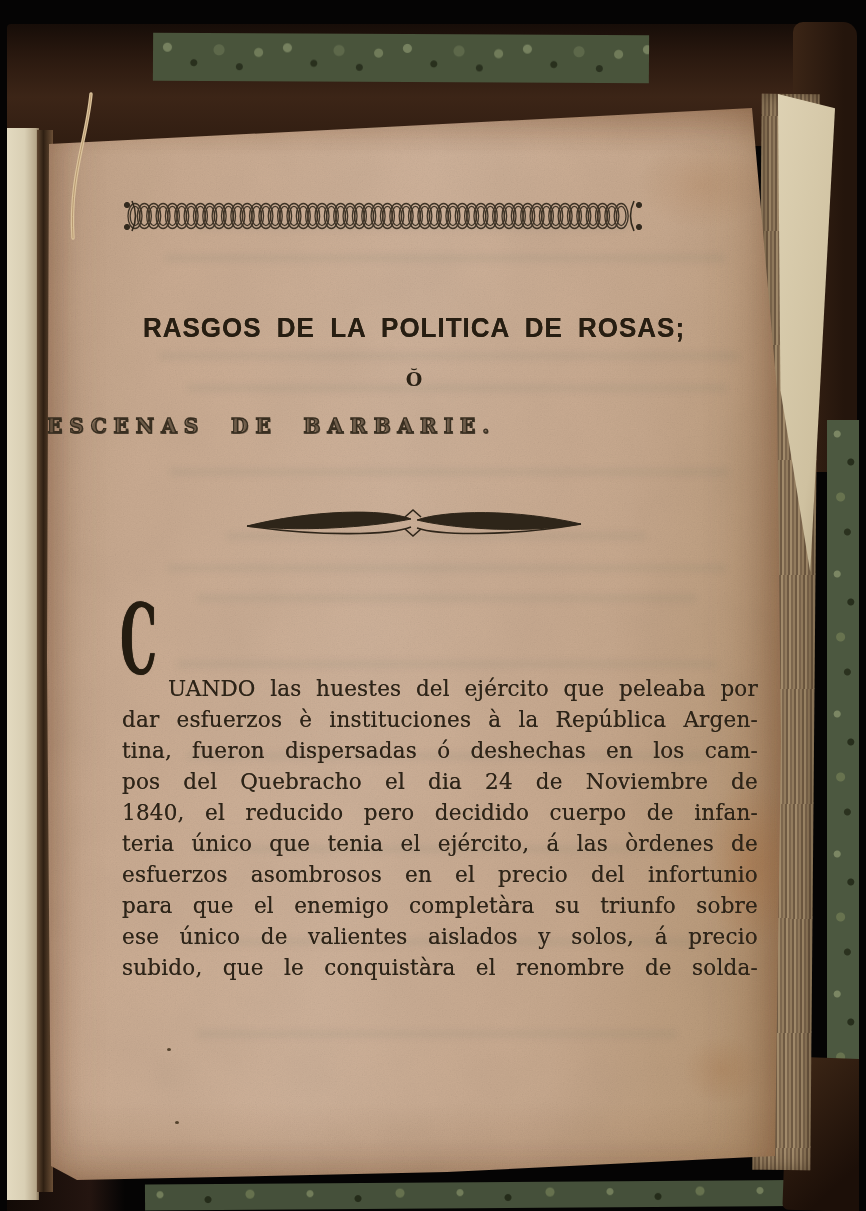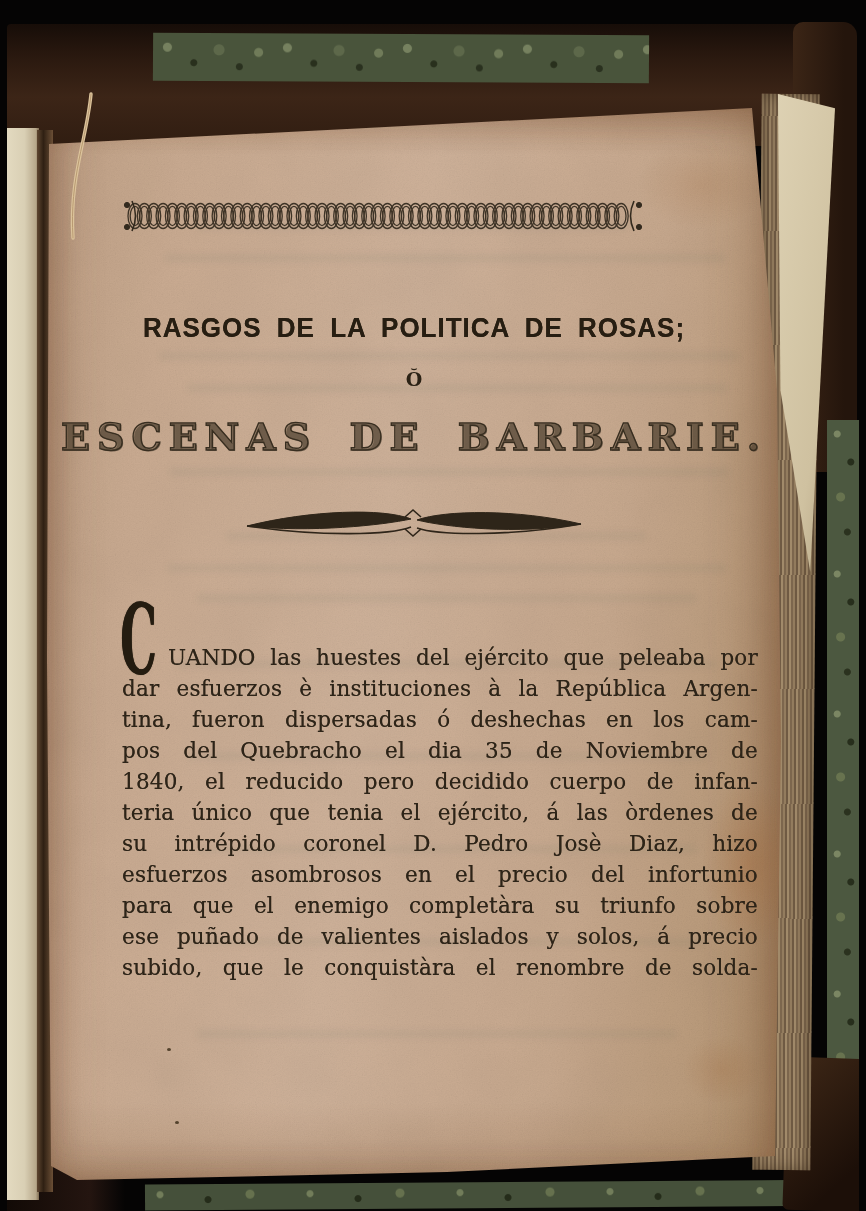--- a/index.html
+++ b/index.html
@@ -72,30 +72,30 @@
   .speck{position:absolute;width:4px;height:3px;border-radius:50%;background:#53422c;}
 
   
   .chain{left:76px;top:96px;width:520px;height:40px;}
   .title1{left:0;top:212px;width:100%;text-align:center;
     font-family:"Liberation Sans",sans-serif;font-weight:bold;font-size:26px;
     letter-spacing:1px;word-spacing:7px;color:#271e12;
     transform:scaleY(1.08);text-shadow:0 0 .6px #271e12;}
   .conj{left:0;top:268px;width:100%;text-align:center;
     font-family:"DejaVu Serif",serif;font-weight:bold;font-size:19px;color:#2b2215;}
-  .title2{left:0;top:314px;width:100%;text-align:center;
-    font-family:"DejaVu Serif",serif;font-weight:bold;font-size:38px;
+  .title2{left:0;top:314px;width:100%;text-align:left;
+    font-family:"DejaVu Serif",serif;font-weight:bold;font-size:20px;
     letter-spacing:7px;word-spacing:12px;color:rgba(95,78,58,.35);
     -webkit-text-stroke:1.4px #382e20;text-shadow:1px 1px 0 rgba(55,46,32,.55);}
   .divider{left:194px;top:402px;width:346px;height:46px;}
   .body-block{left:75px;top:500px;width:636px;color:#2d2418;}
   .dropcap{position:absolute;left:-2px;top:0px;font-family:"DejaVu Serif",serif;
     font-weight:bold;font-size:97px;line-height:80px;color:#241c10;
     transform:scaleX(.48);transform-origin:left top;text-shadow:0 0 1px #241c10;}
-  .lines{margin-top:42px;}
+  .lines{margin-top:73px;}
   .bline{font-family:"DejaVu Serif",serif;font-size:21.5px;line-height:31px;height:31px;
     text-align:justify;text-align-last:justify;white-space:nowrap;letter-spacing:.2px;
     text-shadow:0 0 .5px rgba(45,36,24,.7);}
   .bline.first{padding-left:46px;}
 
   .thread{left:52px;top:86px;width:84px;height:170px;}
 </style>
 </head>
 <body>
 
@@ -284,27 +284,26 @@
         <path d="M164 27 L172 34 L180 27" fill="none" stroke-width="1.6"></path>
       </g>
     </svg>
 
     <div class="abs body-block">
       <div class="dropcap">C</div>
       <div class="lines" id="body-lines">
           <div class="bline first">UANDO las huestes del ejército que peleaba por</div>
           <div class="bline">dar esfuerzos è instituciones à la República Argen-</div>
           <div class="bline">tina, fueron dispersadas ó deshechas en los cam-</div>
-          <div class="bline">pos del Quebracho el dia 35 de Noviembre de</div>
+          <div class="bline">pos del Quebracho el dia 24 de Noviembre de</div>
           <div class="bline">1840, el reducido pero decidido cuerpo de infan-</div>
           <div class="bline">teria único que tenia el ejército, á las òrdenes de</div>
-          <div class="bline">su intrépido coronel D. Pedro Josè Diaz, hizo</div>
           <div class="bline">esfuerzos asombrosos en el precio del infortunio</div>
           <div class="bline">para que el enemigo completàra su triunfo sobre</div>
-          <div class="bline">ese puñado de valientes aislados y solos, á precio</div>
+          <div class="bline">ese único de valientes aislados y solos, á precio</div>
           <div class="bline">subido, que le conquistàra el renombre de solda-</div>
         </div>
     </div>
   </div>
 
   <svg class="abs thread" viewBox="0 0 84 170" xmlns="http://www.w3.org/2000/svg">
     <path d="M32 8 C28 52,10 92,14 152" fill="none" stroke="#dcc49c" stroke-width="3.4" stroke-linecap="round"></path>
     <path d="M32 8 C28 52,10 92,14 152" fill="none" stroke="#b99a72" stroke-width="1" stroke-linecap="round"></path>
   </svg>
 

